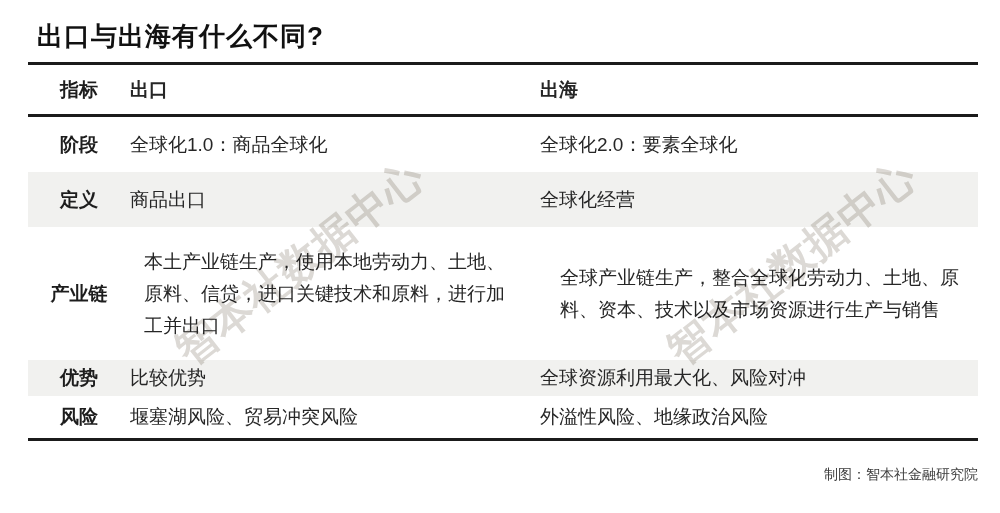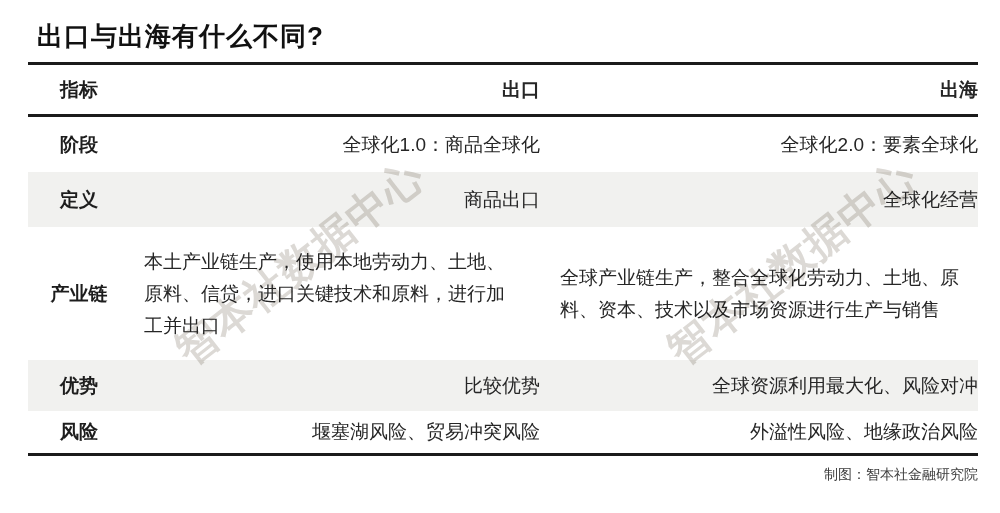--- a/index.html
+++ b/index.html
@@ -34,27 +34,27 @@
   }
   .trow.header{
     height:52px;
     border-bottom:3px solid var(--line);
     font-weight:bold;font-size:19px;
   }
   .trow.shaded{background:var(--shaded);}
   .row-stage{height:55px;}
   .row-definition{height:55px;}
   .row-chain{height:133px;}
-  .row-advantage{height:51px;}
+  .row-advantage{height:36px;}
   .row-risk{height:42px;}
   .cell-label{
     text-align:center;font-weight:bold;font-size:19px;color:#1d1d1d;
   }
   .cell-value{
-    text-align:right;font-size:19px;color:var(--text);
+    text-align:left;font-size:19px;color:var(--text);
   }
   .cell-para{
     text-align:left;font-size:19px;line-height:32px;
     padding:0 26px 0 14px;
   }
   .row-chain .cell-para.col3{padding:0 10px 0 20px;}
   .footer{
     position:absolute;left:28px;top:466px;width:950px;
     text-align:right;font-size:14px;color:#3d3d3d;
   }

